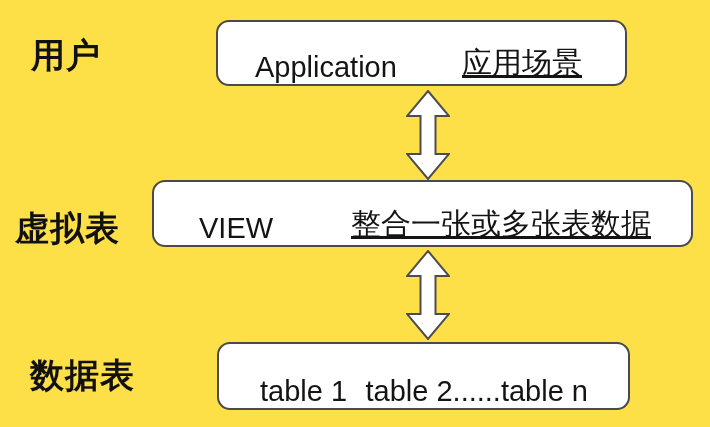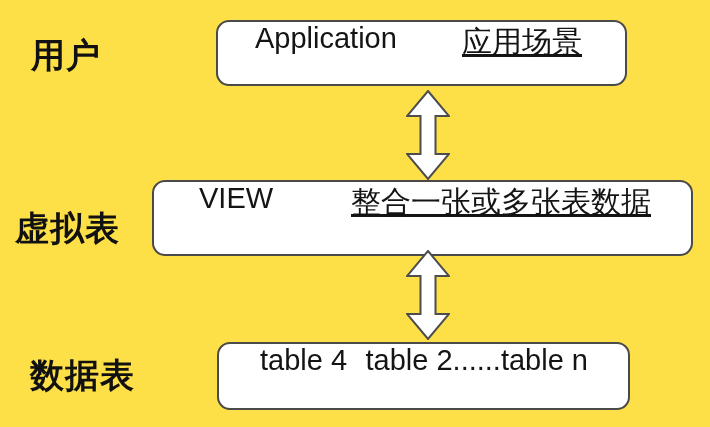--- a/index.html
+++ b/index.html
@@ -29,29 +29,29 @@
   .label-view   { left: 15px; top: 211px; }
   .label-tables { left: 30px; top: 358px; }
 
   .box {
     position: absolute;
     box-sizing: border-box;
     border: 2.5px solid #4a4a4a;
     border-radius: 13px;
     background: #ffffff;
     display: flex;
-    align-items: flex-start;
+    align-items: flex-end;
     justify-content: space-between;
     font-size: 29px;
     font-weight: 500;
     color: #141414;
     white-space: nowrap;
   }
   .box-app    { left: 216px; top: 20px;  width: 411px; height: 66px; padding: 0 43px 0 37px; }
-  .box-view   { left: 152px; top: 180px; width: 541px; height: 76px; padding: 0 40px 8px 45px; }
+  .box-view   { left: 152px; top: 180px; width: 541px; height: 67px; padding: 0 40px 0 45px; }
   .box-tables { left: 217px; top: 342px; width: 413px; height: 68px; padding: 0 40px 0 41px; }
 
   .box .cjk { font-size: 30px; text-decoration: underline; }
 
   .arrow {
     position: absolute;
     width: 44px;
     height: 90px;
   }
   .arrow-1 { left: 406px; top: 90px; }
@@ -86,17 +86,17 @@
     <span class="cjk">整合一张或多张表数据</span>
   </div>
 
   <svg class="arrow arrow-2" viewBox="0 0 44 90">
     <path d="M22 1 L43 26 L29.5 26 L29.5 64 L43 64 L22 89 L1 64 L14.5 64 L14.5 26 L1 26 Z"></path>
   </svg>
 
   <div class="row-label label-tables">数据表</div>
 
   <div class="box box-tables">
-    <span>table 4</span>
+    <span>table 1</span>
     <span>table 2......table n</span>
   </div>
 
 </div>
 
 </body></html>

